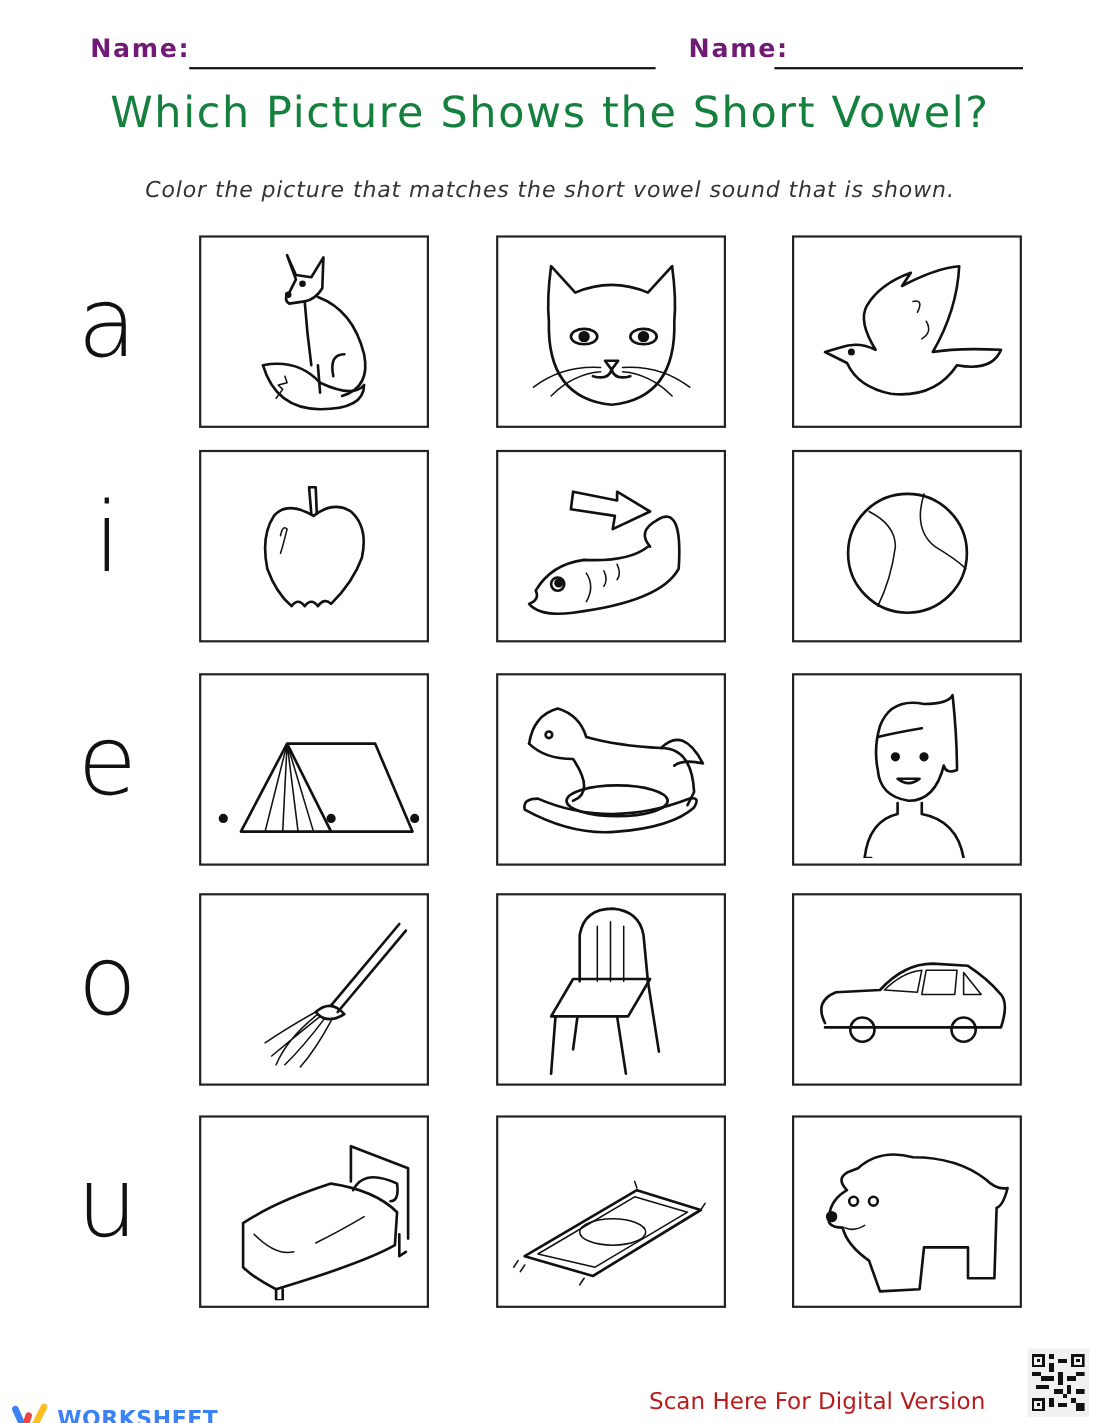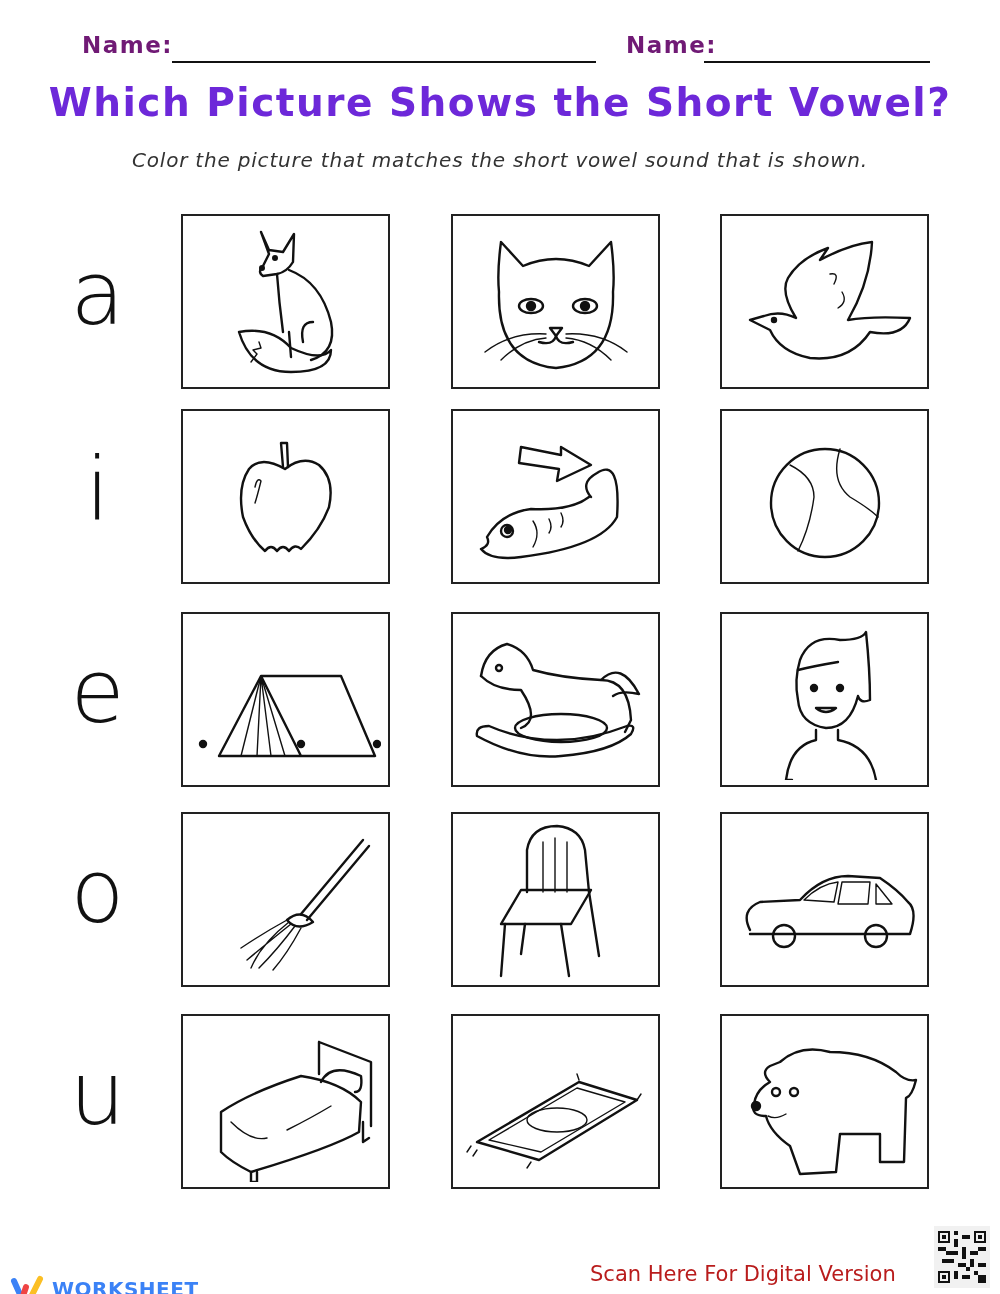--- a/index.html
+++ b/index.html
@@ -3,22 +3,22 @@
 <meta charset="utf-8">
 <style>
   * { box-sizing: border-box; margin: 0; padding: 0; }
   html, body { width: 1000px; height: 1294px; background: #ffffff; overflow: hidden; }
   body { position: relative; font-family: "DejaVu Sans", sans-serif; color: #111; }
 
   .hdr-field { position: absolute; top: 32px; font-size: 23px; font-weight: bold; letter-spacing: 1.5px; color: #701a75; }
   .hdr-line { position: absolute; height: 2px; background: #111; top: 61px; }
 
   .title { position: absolute; top: 80px; left: 0; width: 1000px; text-align: center;
-           font-size: 39px; font-weight: bold; letter-spacing: 1.5px; color: #6d28d9; }
-  .subtitle { position: absolute; top: 148px; left: 0; width: 1000px; text-align: center;
+           font-size: 39px; font-weight: normal; letter-spacing: 1.5px; color: #15803d; }
+  .subtitle { position: absolute; top: 160px; left: 0; width: 1000px; text-align: center;
               font-size: 20px; font-style: italic; color: #333; letter-spacing: 0.8px; font-weight: 300; }
 
   .row { position: absolute; left: 0; width: 1000px; height: 175px; }
   .letter { position: absolute; left: 50px; width: 95px; text-align: center; top: 30px;
             font-size: 88px; line-height: 100px; font-family: "DejaVu Sans", sans-serif; font-weight: 300; color: #111; }
   .box { position: absolute; top: 0; width: 209px; height: 175px; border: 2px solid #222; background: #fff;
          display: flex; align-items: center; justify-content: center; }
   .box svg { width: 190px; height: 160px; }
   .box svg * { fill: none; stroke: #111; stroke-width: 2.4; stroke-linecap: round; stroke-linejoin: round; }
   .box svg .thin { stroke-width: 1.4; }

